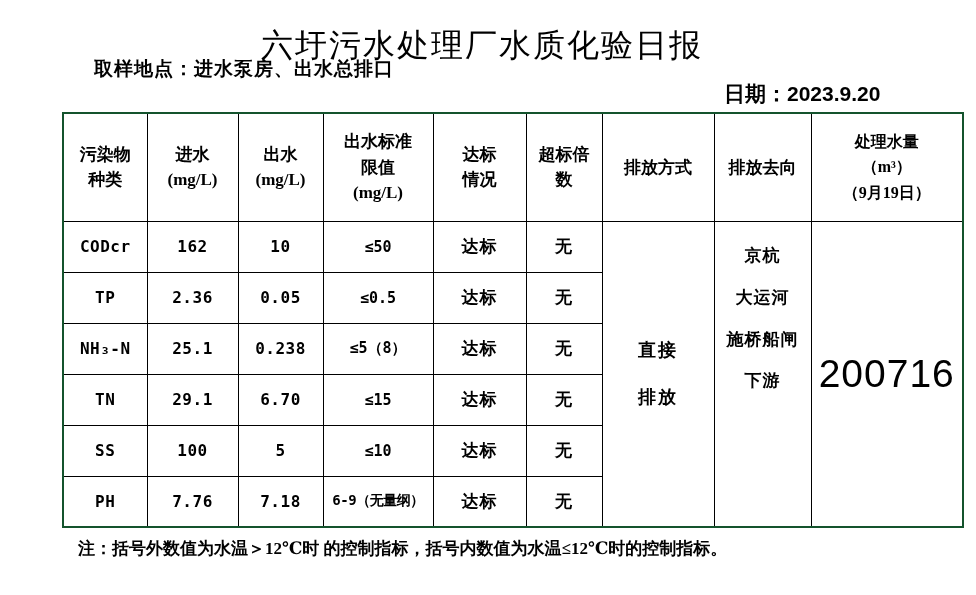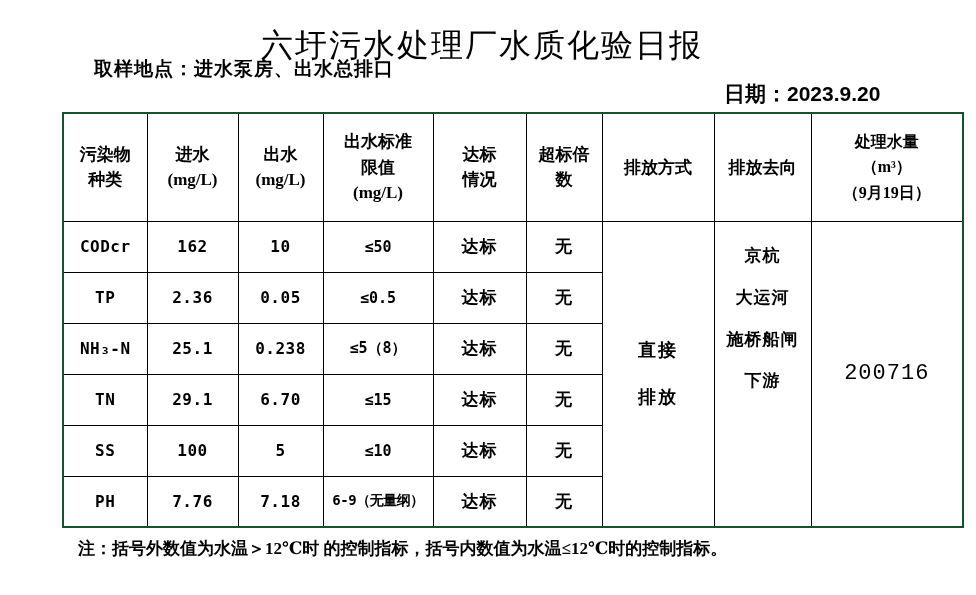--- a/index.html
+++ b/index.html
@@ -84,23 +84,23 @@
   }
   .report td.dest {
     font-size: 17px;
     font-weight: 700;
     white-space: pre-line;
     line-height: 2.45;
     letter-spacing: 1px;
     padding-bottom: 110px; 
   }
   .report td.vol {
-    font-size: 22px;
+    font-size: 39px;
     font-weight: 400;
-    font-family: Liberation Mono, monospace;
+    font-family: Liberation Sans, sans-serif;
     letter-spacing: 1px;
     text-align: center;
   }
   .note {
     position: absolute;
     top: 537px; left: 78px;
     font-size: 17px;
     font-weight: 700;
     white-space: nowrap;
   }

